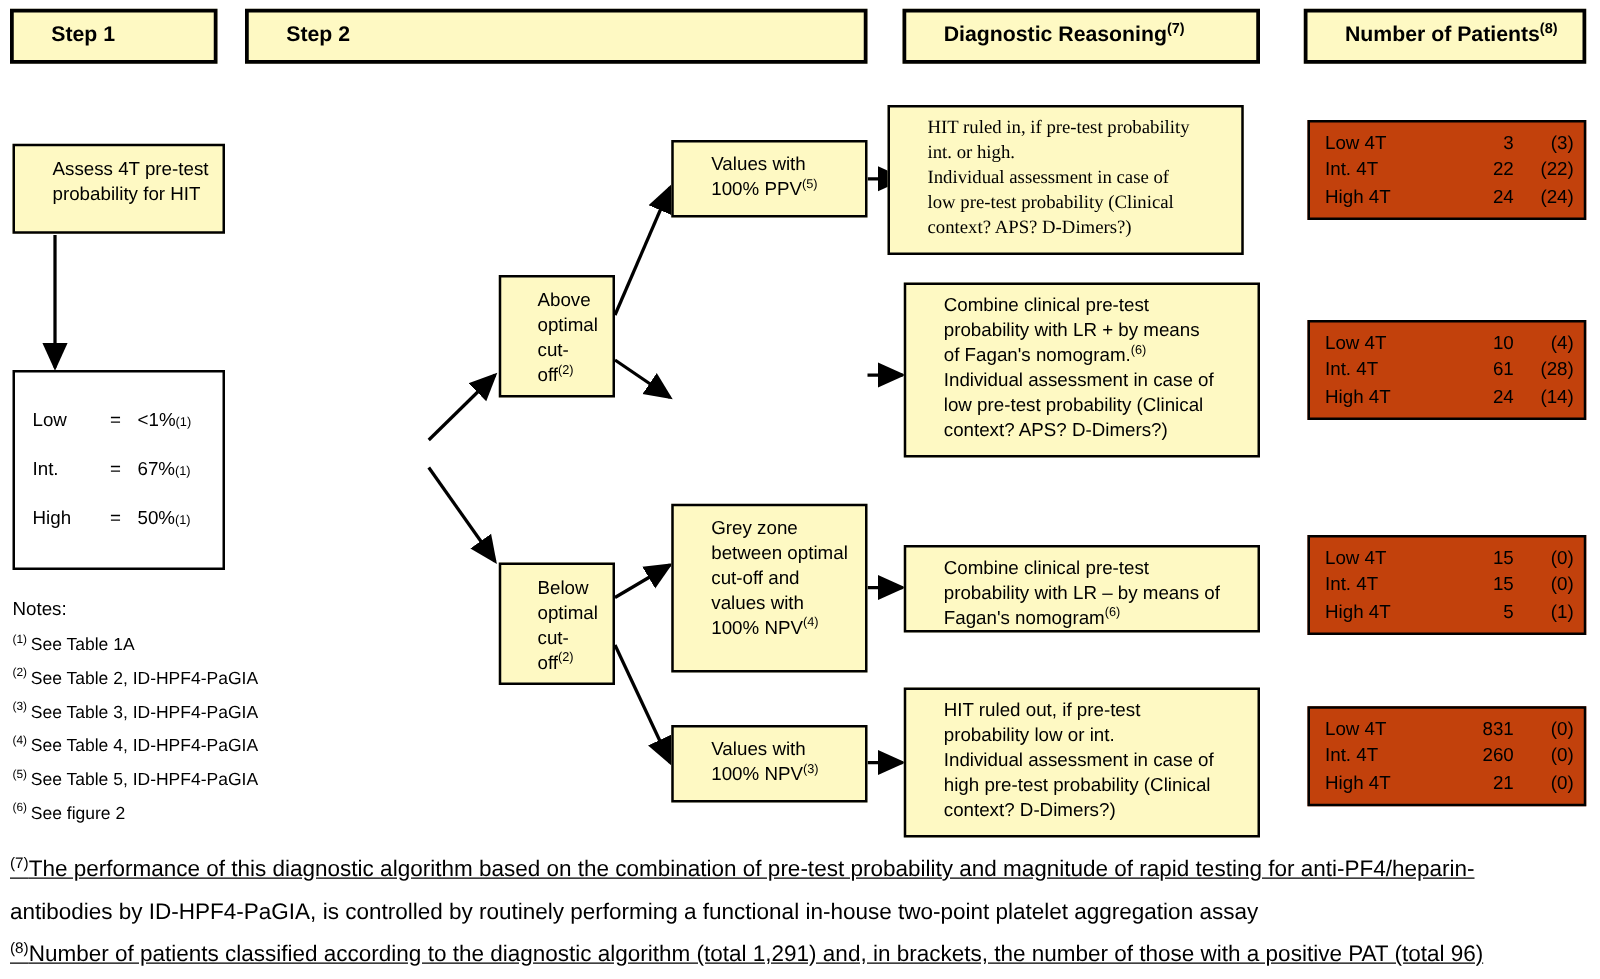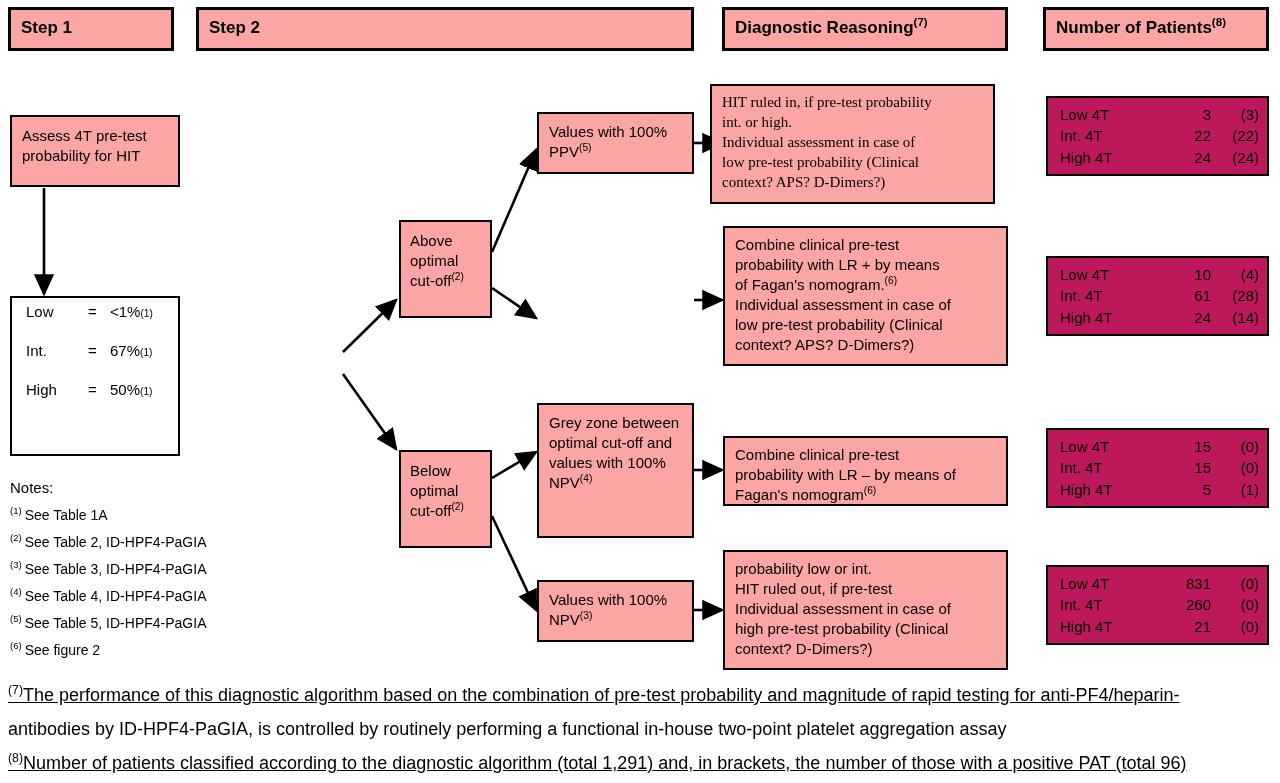--- a/index.html
+++ b/index.html
@@ -17,24 +17,25 @@
   }
   .canvas {
     position: absolute;
     left: 0; top: 0;
     width: 1280px;
     height: 783px;
   }
   .box {
     position: absolute;
     border: 2px solid #000;
-    background: #fca5a5;
+    background: #fef9c3;
     box-sizing: border-box;
     font-size: 15px;
     line-height: 1.33;
+    padding-left: 20px;
   }
   .box-inner {
     padding: 6px 9px;
   }
   .hdr {
     font-weight: bold;
     font-size: 17px;
     border: 3px solid #000;
   }
   .hdr .box-inner { padding: 7px 10px; }
@@ -59,21 +60,21 @@
   }
   .prob-label { width: 62px; padding-left: 14px; }
   .prob-eq { width: 22px; }
   .prob-val { }
 
   
   .pt-box {
     position: absolute;
     border: 2px solid #000;
     box-sizing: border-box;
-    background: #be185d;
+    background: #c2410c;
     padding: 6px 0;
   }
   .pt-row {
     display: flex;
     font-size: 15px;
     line-height: 1.42;
   }
   .pt-label { width: 105px; padding-left: 12px; }
   .pt-n { width: 46px; text-align: right; }
   .pt-paren { width: 48px; text-align: right; padding-right: 8px;}
@@ -152,21 +153,21 @@
   <div class="box hdr" style="left:1043px; top:7px; width:226px; height:44px;">
     <div class="box-inner">
       <span>Number of Patients</span><sup>(8)</sup>
     </div>
   </div>
 
   <div class="box" style="left:10px; top:115px; width:170px; height:72px;">
     <div class="box-inner" style="padding:9px 10px;">Assess 4T pre-test probability for HIT</div>
   </div>
 
-  <div class="prob-table" style="left:10px; top:296px; width:170px; height:160px; padding-top:2px;">
+  <div class="prob-table" style="left:10px; top:296px; width:170px; height:160px; padding-top:27px;">
     <div class="prob-row" style="margin-bottom:16px;">
       <span class="prob-label">Low</span>
       <span class="prob-eq">=</span>
       <span class="prob-val">&lt;1%</span>
       <sup>(1)</sup>
     </div>
     <div class="prob-row" style="margin-bottom:16px;">
       <span class="prob-label">Int.</span>
       <span class="prob-eq">=</span>
       <span class="prob-val">67%</span>
@@ -236,22 +237,22 @@
   <div class="box" style="left:723px; top:436px; width:285px; height:70px;">
     <div class="box-inner" style="padding:7px 10px;">
       <div>Combine clinical pre-test</div>
       <div>probability with LR – by means of</div>
       <div><span>Fagan's nomogram</span><sup>(6)</sup></div>
     </div>
   </div>
 
   <div class="box" style="left:723px; top:550px; width:285px; height:120px;">
     <div class="box-inner" style="padding:7px 10px;">
+      <div>HIT ruled out, if pre-test</div>
       <div>probability low or int.</div>
-      <div>HIT ruled out, if pre-test</div>
       <div>Individual assessment in case of</div>
       <div>high pre-test probability (Clinical</div>
       <div>context? D-Dimers?)</div>
     </div>
   </div>
 
   <div class="pt-box" style="left:1046px; top:96px; width:223px; height:80px;">
     <div class="pt-row">
       <span class="pt-label">Low 4T</span>
       <span class="pt-n">3</span>

